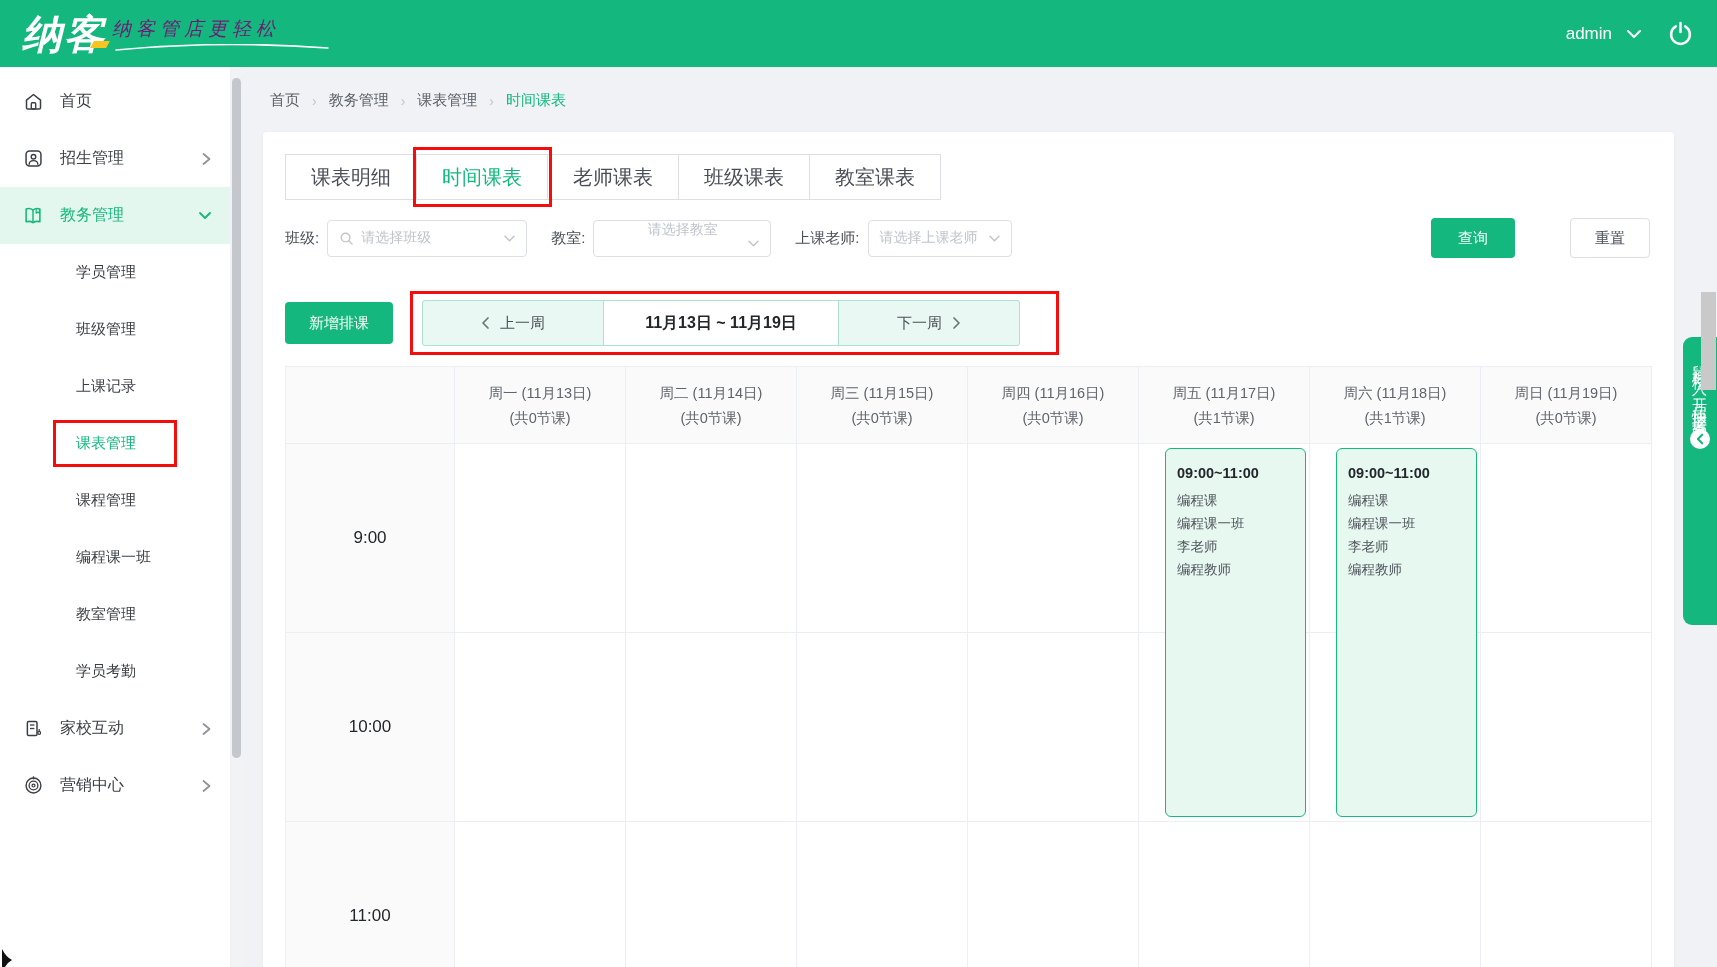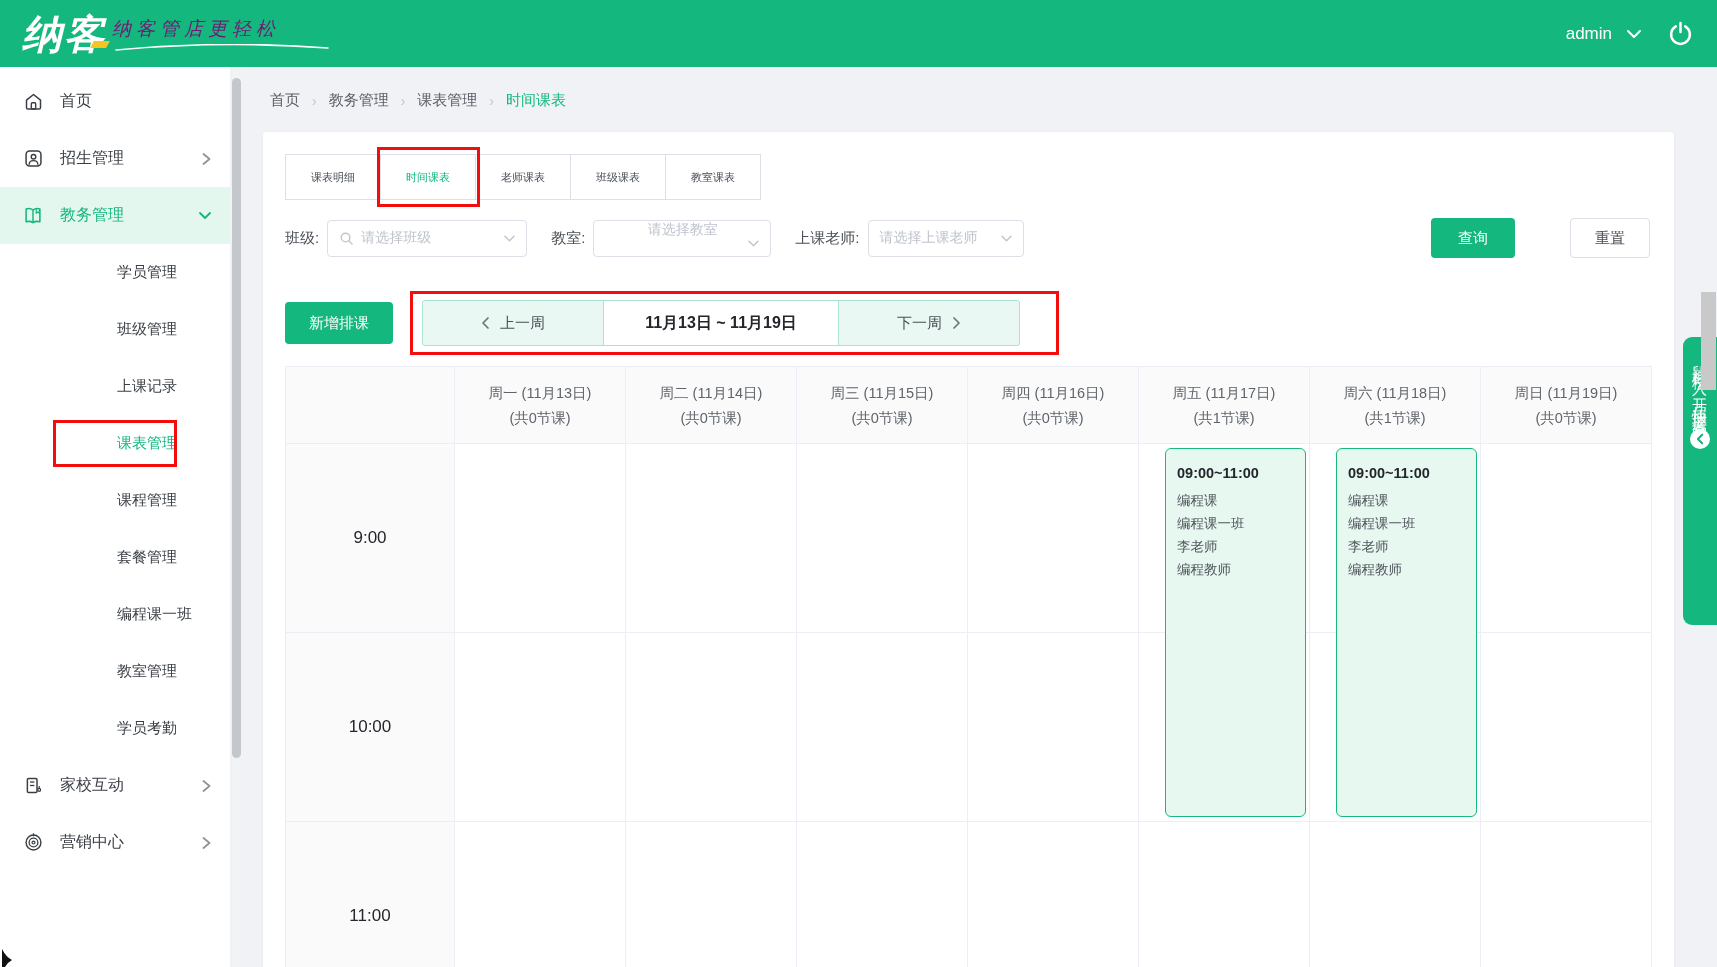--- a/index.html
+++ b/index.html
@@ -43,21 +43,21 @@
   .nav-item {
     height:57px; display:flex; align-items:center; padding:0 18px 0 22px;
     font-size:16px; color:#3a3f45; cursor:pointer; position:relative;
   }
   .nav-item .nav-icon { width:22px; height:22px; display:flex; align-items:center; justify-content:center; color:#3a3f45; }
   .nav-item .nav-label { margin-left:16px; }
   .nav-item .nav-arrow { margin-left:auto; color:#909399; display:flex; }
   .nav-item.active-parent { background:#e4f7ee; color:#14b87e; }
   .nav-item.active-parent .nav-icon, .nav-item.active-parent .nav-arrow { color:#14b87e; }
   .sub-item {
-    height:57px; display:flex; align-items:center; padding-left:117px;
+    height:57px; display:flex; align-items:center; padding-left:76px;
     font-size:15px; color:#3a3f45; cursor:pointer; position:relative;
   }
   .sub-item.active { color:#14b87e; }
   .annotation { position:absolute; border:3px solid #f30d0d; pointer-events:none; z-index:60; }
   .annotation.side-box { left:53px; width:124px; top:5px; bottom:5px; }
   
   .side-scroll-track {
     position:absolute; left:232px; top:67px; width:9px; height:900px;
     background:#f1f3f5; z-index:25;
   }
@@ -77,40 +77,40 @@
   .panel {
     background:#fff; border-radius:4px; margin:22px 43px 0 20px;
     padding:22px 22px 30px 22px; height:856px;
     box-shadow:0 1px 4px rgba(0,0,0,.04); position:relative;
   }
   
   .tabs { display:flex; }
   .tab-wrap { position:relative; }
   .tab {
     height:46px; padding:0 25px; display:flex; align-items:center;
-    border:1px solid #dcdfe6; margin-left:-1px; font-size:11px;
+    border:1px solid #dcdfe6; margin-left:-1px; font-size:20px;
     color:#4a4f57; background:#fff; cursor:pointer; white-space:nowrap;
   }
   .tab-wrap:first-child .tab { margin-left:0; }
   .tab.active { color:#14b87e; }
   .annotation.tab-box { inset:-7px -4px; }
   
   .filters { display:flex; align-items:center; margin-top:18px; gap:10px; }
   .f-group { display:flex; align-items:center; gap:8px; }
   .f-group + .f-group { margin-left:14px; }
   .f-label { font-size:15px; color:#4a4f57; white-space:nowrap; }
   .select {
     height:37px; border:1px solid #dcdfe6; border-radius:4px; background:#fff;
     display:flex; align-items:center; padding:0 10px 0 11px; cursor:pointer;
   }
   .select .mag { color:#c0c4cc; display:flex; margin-right:7px; }
   .select .ph { color:#bfc4cc; font-size:14px; white-space:nowrap; }
   .select .chev { margin-left:auto; color:#c0c4cc; display:flex; }
   .sel-course { width:192px; } .sel-class { width:200px; }
-  .sel-room  { width:178px;flex-direction:column; } .sel-teacher { width:156px; }
+  .sel-room  { width:178px;flex-direction:column; } .sel-teacher { width:144px; }
   .btn {
     height:40px; border-radius:4px; font-size:15px; display:flex;
     align-items:center; justify-content:center; cursor:pointer; border:1px solid transparent;
   }
   .btn-primary { background:#14b87e; color:#fff; }
   .btn-plain { background:#fff; color:#4a4f57; border-color:#dcdfe6; }
   .btn-query { width:84px; margin-left:auto; }
   .btn-reset { width:80px; margin-left:45px; margin-right:2px; }
   
   .week-row { display:flex; align-items:center; margin-top:42px; }
@@ -256,23 +256,20 @@
     </div>
   <div class="sub-item">
       <span>上课记录</span>
     </div>
   <div class="sub-item active">
     <span>课表管理</span>
     <span class="annotation side-box"></span>
   </div>
   <div class="sub-item">
       <span>课程管理</span>
-    </div>
-  <div class="sub-item">
-      <span>套餐管理</span>
     </div>
   <div class="sub-item">
       <span>编程课一班</span>
     </div>
   <div class="sub-item">
       <span>教室管理</span>
     </div>
   <div class="sub-item">
       <span>学员考勤</span>
     </div>

